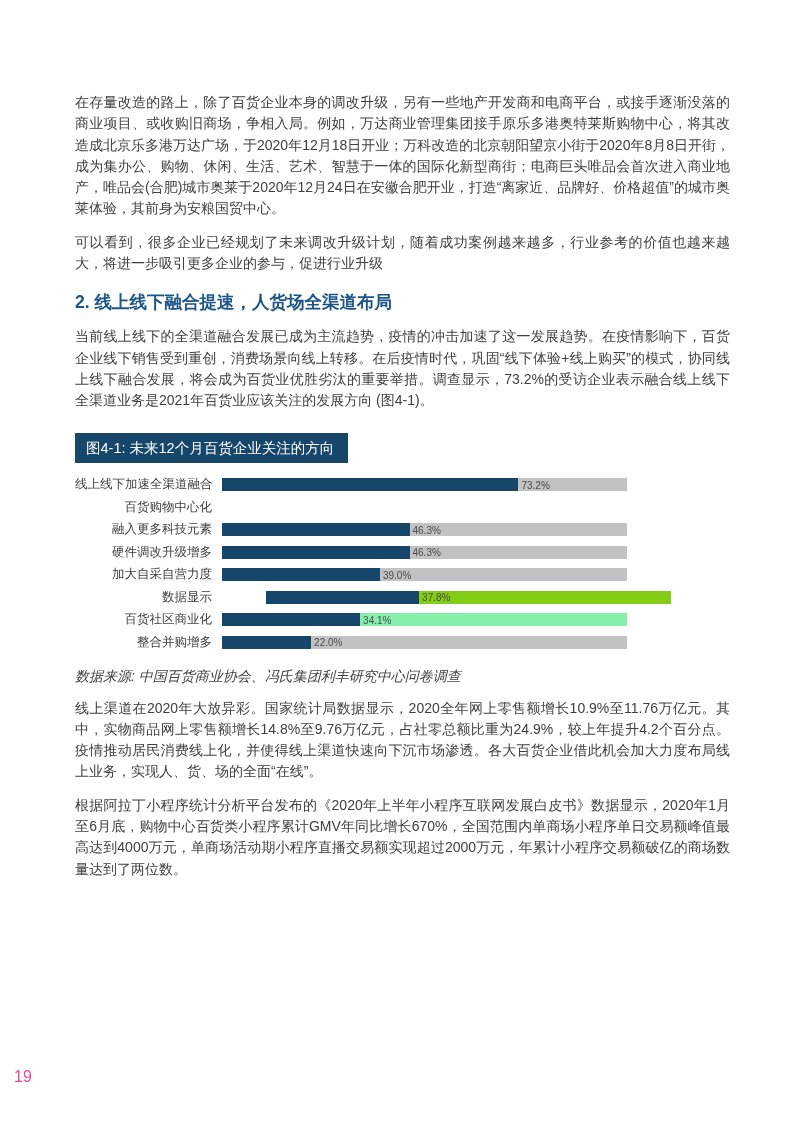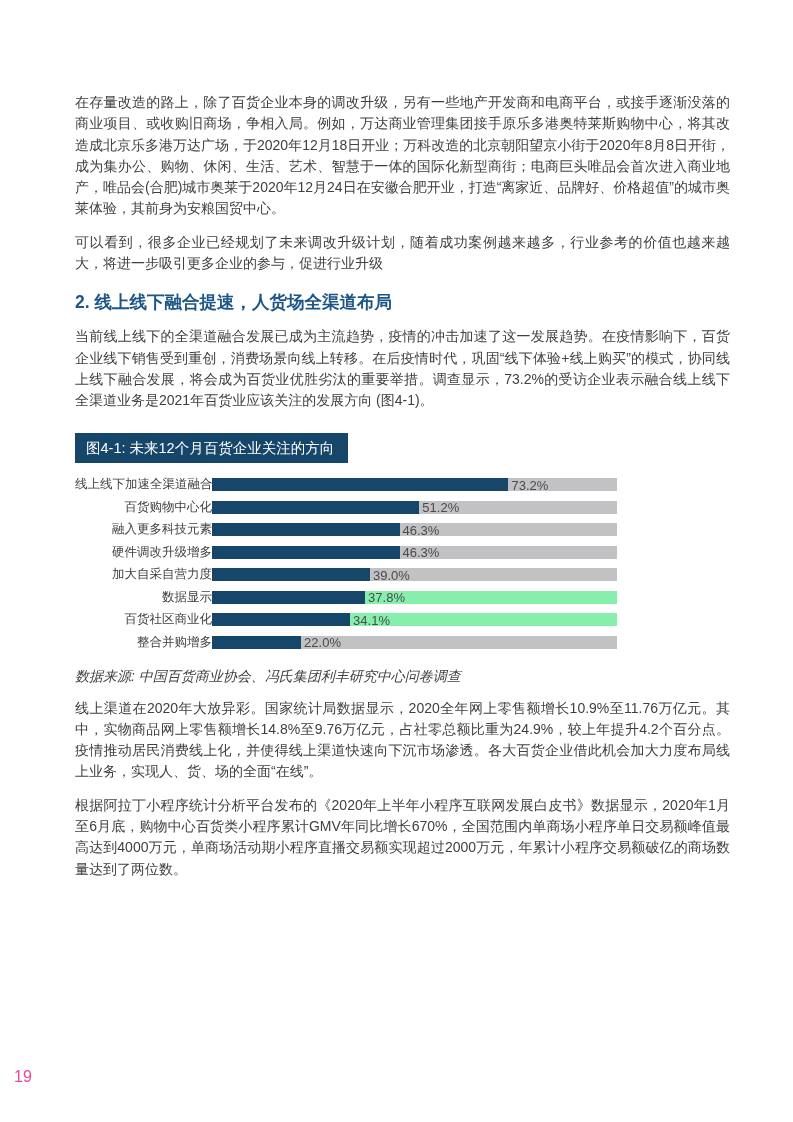--- a/index.html
+++ b/index.html
@@ -26,29 +26,29 @@
   .fig-title {
     margin-top:21px;
     width:-moz-fit-content; width:fit-content;
     background:#17466B; color:#ffffff;
     font-size:14.5px; line-height:30px;
     padding:0 14px 0 11px;
   }
   .chart { margin-top:11px; }
   .crow { display:flex; align-items:center; height:22.5px; }
   .clabel {
-    flex:none; width:137px; padding-right:0;
+    flex:none; width:137px; padding-right:10px;
     text-align:right; white-space:nowrap;
     font-size:12.5px; color:#404040;
   }
   .ctrack { position:relative; flex:none; width:405px; height:13px; background:#C2C2C5; }
   .cbar { position:absolute; left:0; top:0; bottom:0; background:#17466B; }
   .cval {
     position:absolute; top:50%; transform:translateY(-50%);
-    margin-left:3px; font-size:13px; color:#4B4B4E; white-space:nowrap;
+    margin-left:3px; font-size:10px; color:#4B4B4E; white-space:nowrap;
   }
   .source {
     margin:12px 0 0 0;
     font-style:italic; font-size:14px; line-height:20px;
     color:#404040;
   }
   .page-number {
     position:absolute; left:14px; top:1068px;
     font-size:16px; color:#ec4899;
   }
@@ -68,24 +68,20 @@
     <div class="chart" id="chart">
         <div class="crow">
           <span class="clabel">线上线下加速全渠道融合</span>
           <div class="ctrack" style="background: rgb(194, 194, 197);">
             <div class="cbar" style="width: 73.2%; background: rgb(23, 70, 107);"></div>
             <span class="cval" style="left: 73.2%;">73.2%</span>
           </div>
         </div>
         <div class="crow">
           <span class="clabel">百货购物中心化</span>
-          <div class="ctrack" style="background: rgb(194, 194, 197);">
-            <div class="cbar" style="width: 51.2%; background: rgb(23, 70, 107);"></div>
-            <span class="cval" style="left: 51.2%;">51.2%</span>
-          </div>
         </div>
         <div class="crow">
           <span class="clabel">融入更多科技元素</span>
           <div class="ctrack" style="background: rgb(194, 194, 197);">
             <div class="cbar" style="width: 46.3%; background: rgb(23, 70, 107);"></div>
             <span class="cval" style="left: 46.3%;">46.3%</span>
           </div>
         </div>
         <div class="crow">
           <span class="clabel">硬件调改升级增多</span>
@@ -96,21 +92,21 @@
         </div>
         <div class="crow">
           <span class="clabel">加大自采自营力度</span>
           <div class="ctrack" style="background: rgb(194, 194, 197);">
             <div class="cbar" style="width: 39%; background: rgb(23, 70, 107);"></div>
             <span class="cval" style="left: 39%;">39.0%</span>
           </div>
         </div>
         <div class="crow">
           <span class="clabel">数据显示</span>
-          <div class="ctrack" style="background: #86efac;">
+          <div class="ctrack" style="background: #84cc16; margin-left: 44px;">
             <div class="cbar" style="width: 37.8%; background: rgb(23, 70, 107);"></div>
             <span class="cval" style="left: 37.8%;">37.8%</span>
           </div>
         </div>
         <div class="crow">
           <span class="clabel">百货社区商业化</span>
           <div class="ctrack" style="background: #86efac;">
             <div class="cbar" style="width: 34.1%; background: rgb(23, 70, 107);"></div>
             <span class="cval" style="left: 34.1%;">34.1%</span>
           </div>

